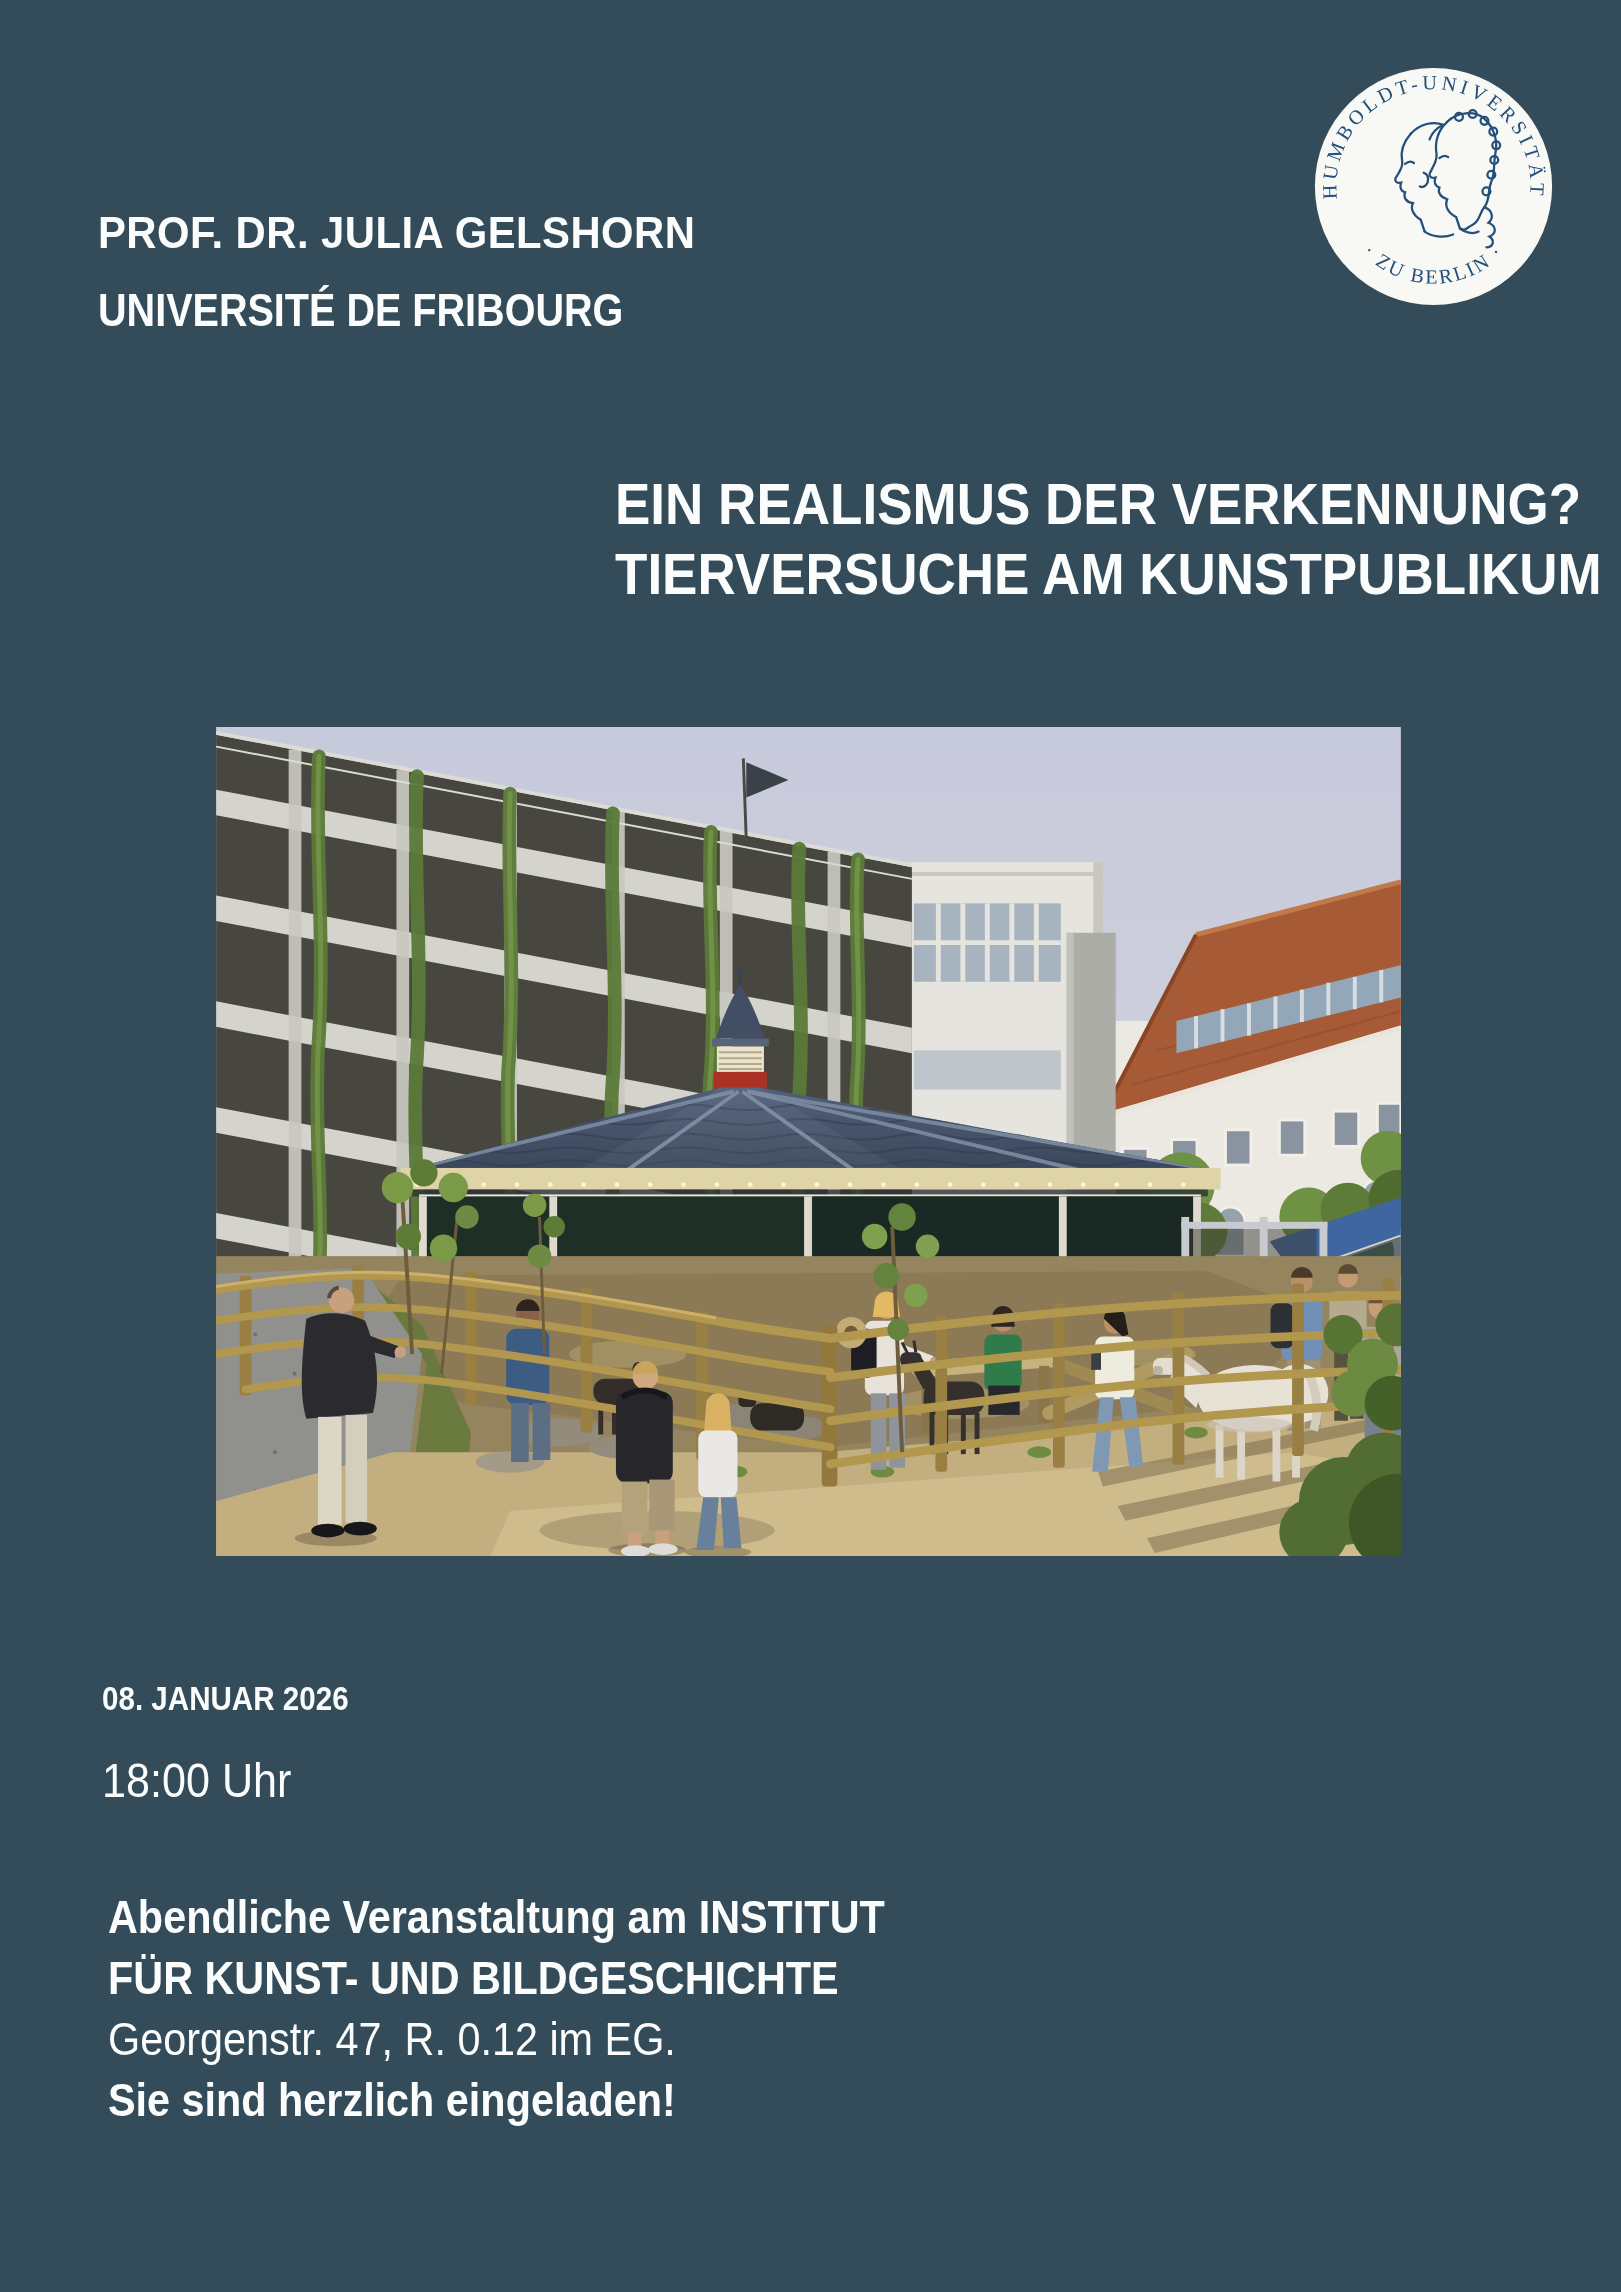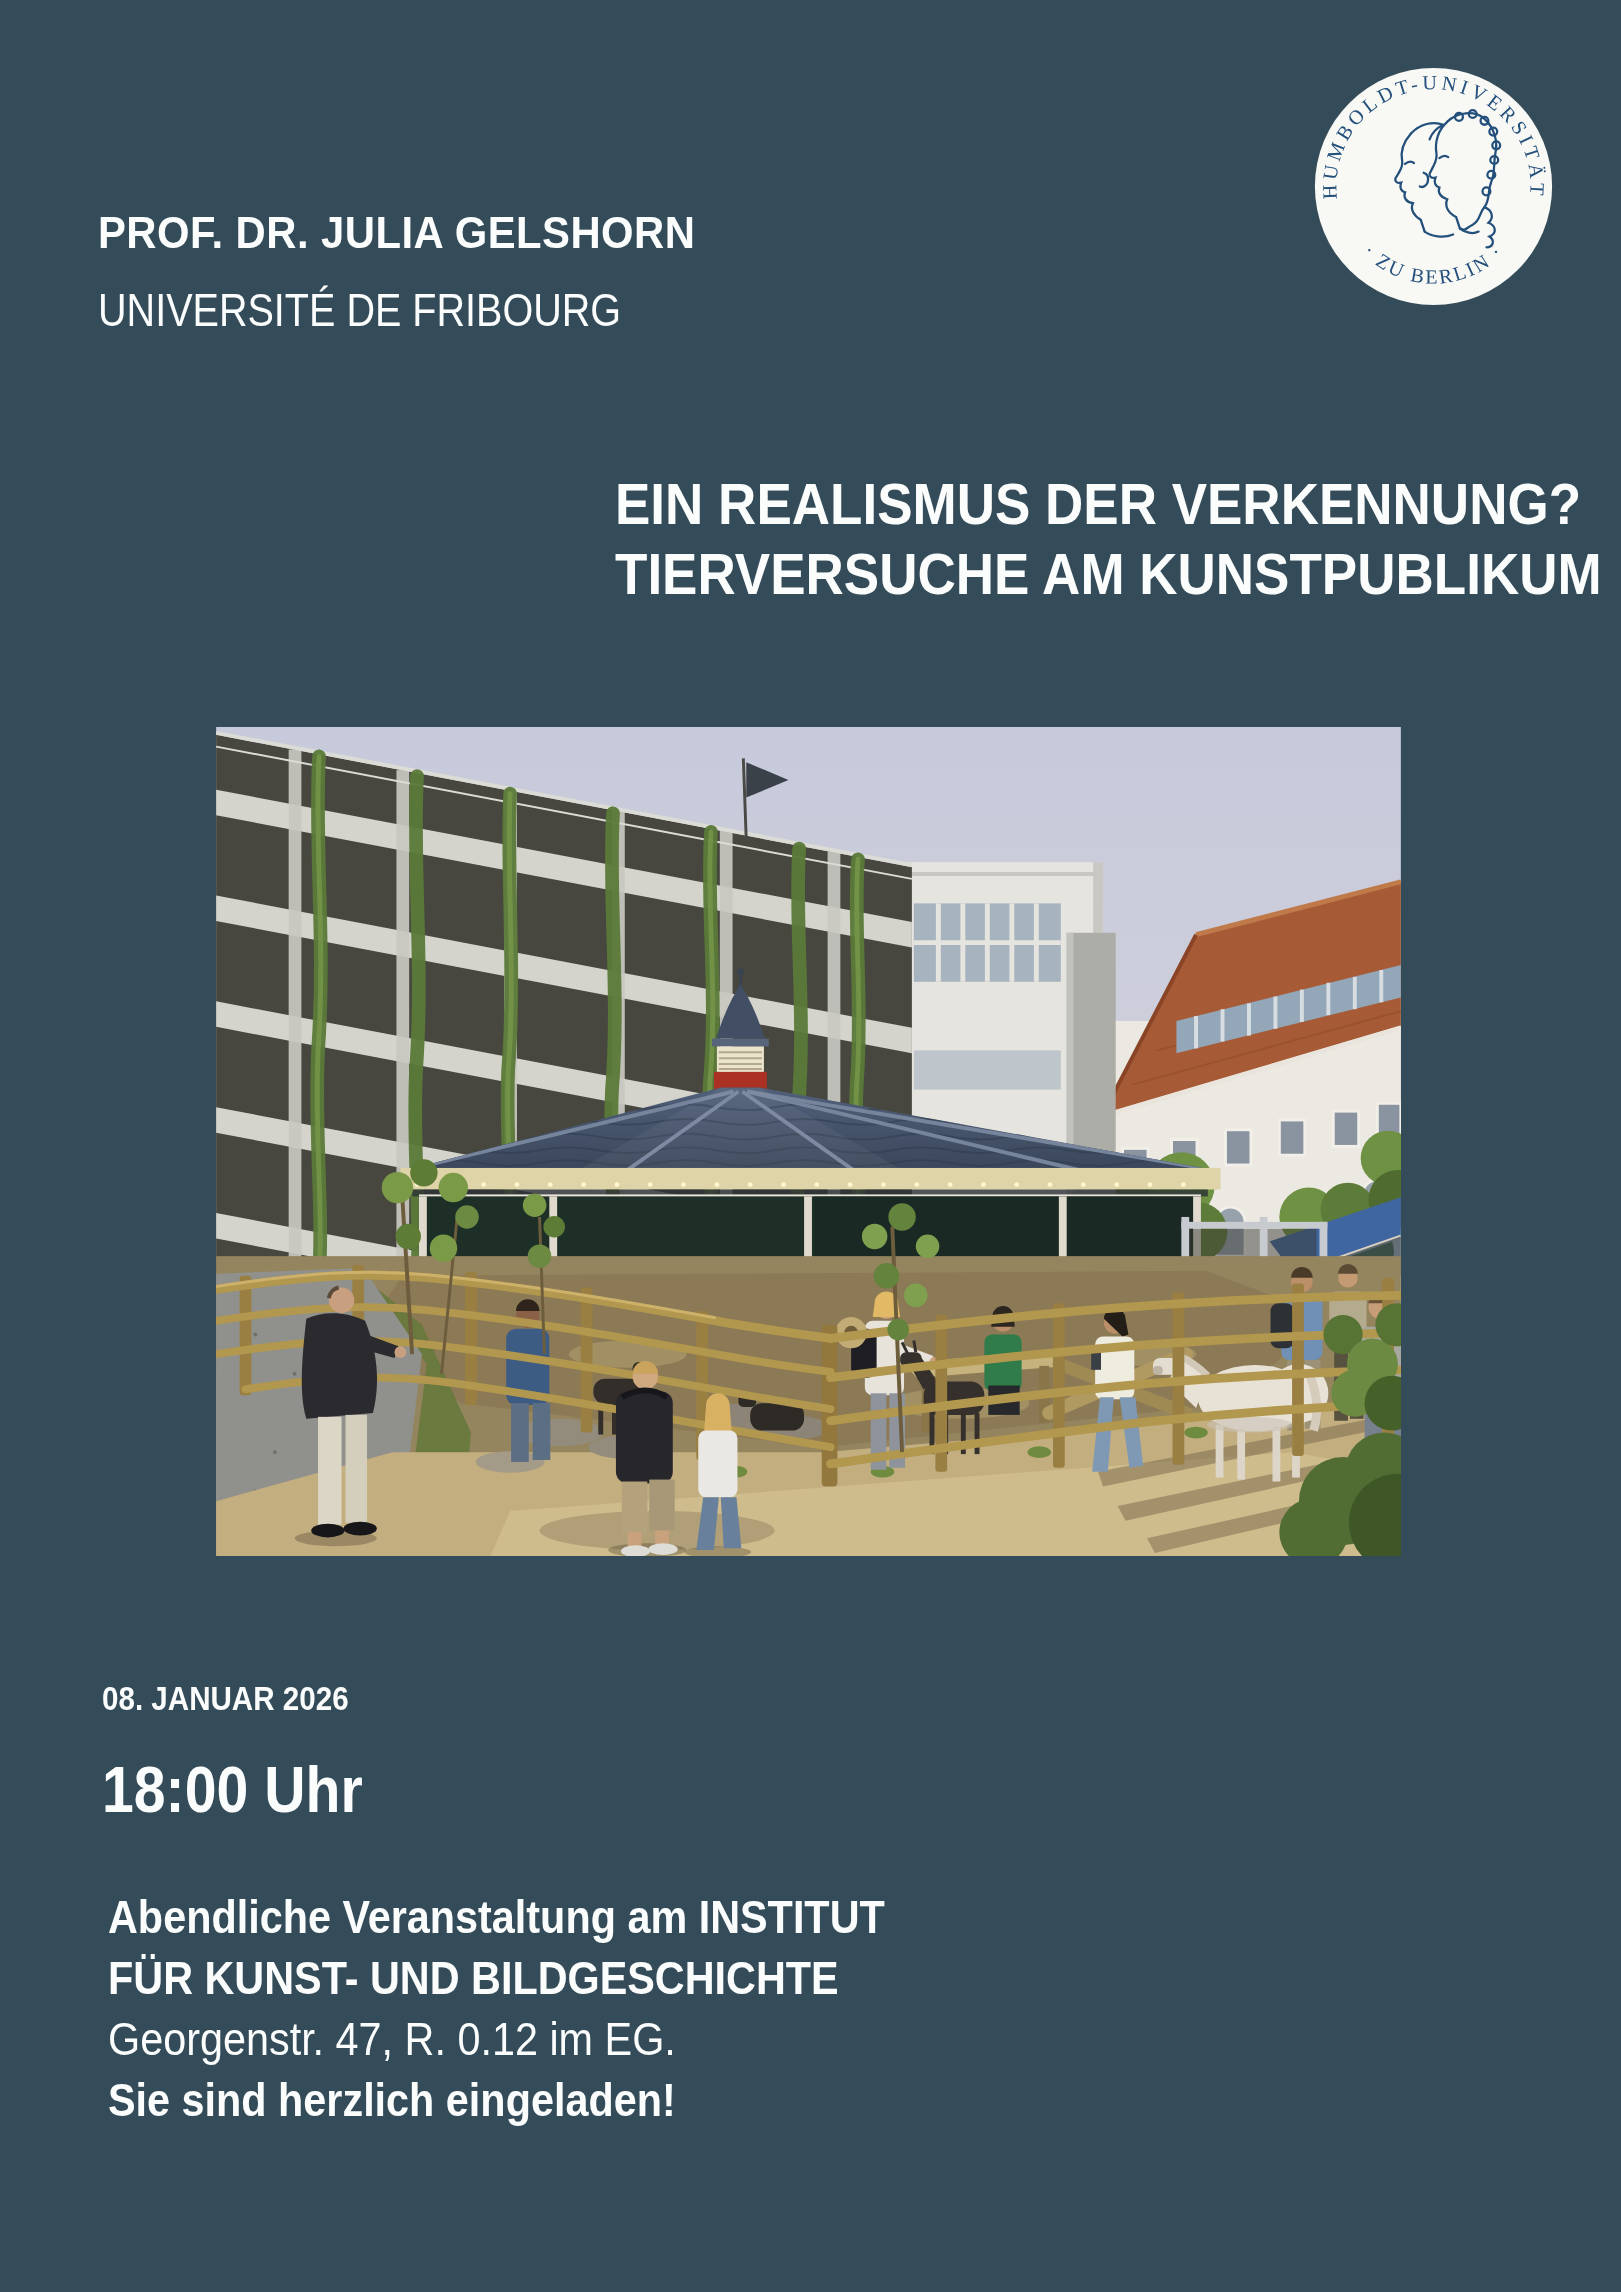--- a/index.html
+++ b/index.html
@@ -7,27 +7,27 @@
     width:1621px;height:2293px;
     background:#344c59;
     font-family:"Liberation Sans",sans-serif;
     position:relative;overflow:hidden;
     color:#fbfcfc;
   }
   .abs{position:absolute;}
   .line{display:block;white-space:nowrap;transform-origin:left top;}
   .speaker-name{left:98px;top:208px;font-size:44px;font-weight:bold;letter-spacing:0.5px;}
   .speaker-name .line{transform:scaleX(.95);}
-  .speaker-affil{left:98px;top:283px;font-size:46px;font-weight:400;}
+  .speaker-affil{left:98px;top:283px;font-size:46px;font-weight:700;}
   .speaker-affil .line{transform:scaleX(.86);}
   .title-block{left:615px;top:469px;font-size:57px;font-weight:bold;line-height:70px;}
   .title-block .line{transform:scaleX(.93);}
   .date-line{left:102px;top:1679px;font-size:34px;font-weight:bold;}
   .date-line .line{transform:scaleX(.87);}
-  .time-line{left:102px;top:1752px;font-size:65px;font-weight:700;}
+  .time-line{left:102px;top:1752px;font-size:49px;font-weight:400;}
   .time-line .line{transform:scaleX(.88);}
   .venue-block{left:108px;top:1886px;font-size:47px;line-height:61px;}
   .venue-block .line{transform:scaleX(.88);}
   .b{font-weight:bold;}
   .r{font-weight:400;}
   .photo-frame{left:216px;top:727px;width:1185px;height:829px;}
   .seal{left:1310px;top:63px;width:247px;height:247px;}
   .seal-text{font-family:"Liberation Serif",serif;font-size:20.5px;fill:#234f7b;}
 </style>
 </head>

